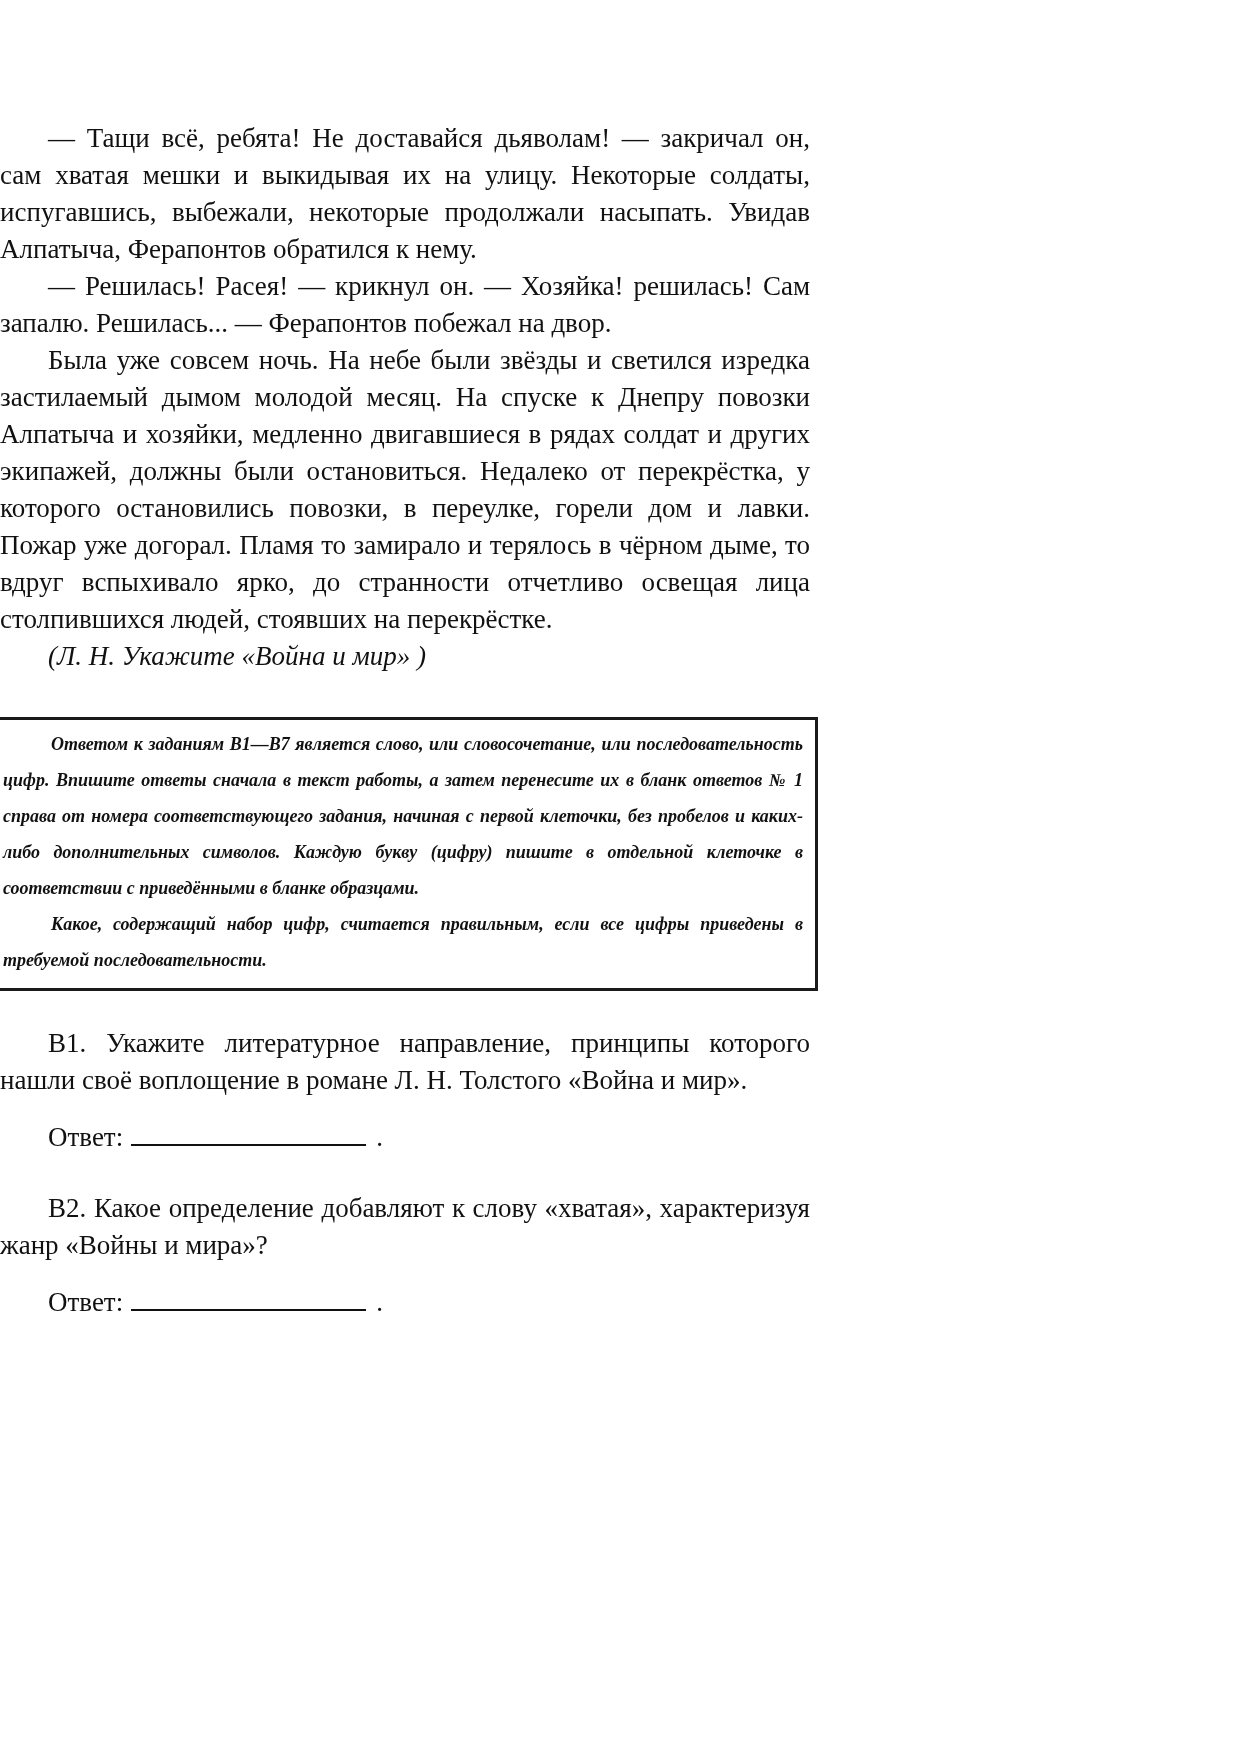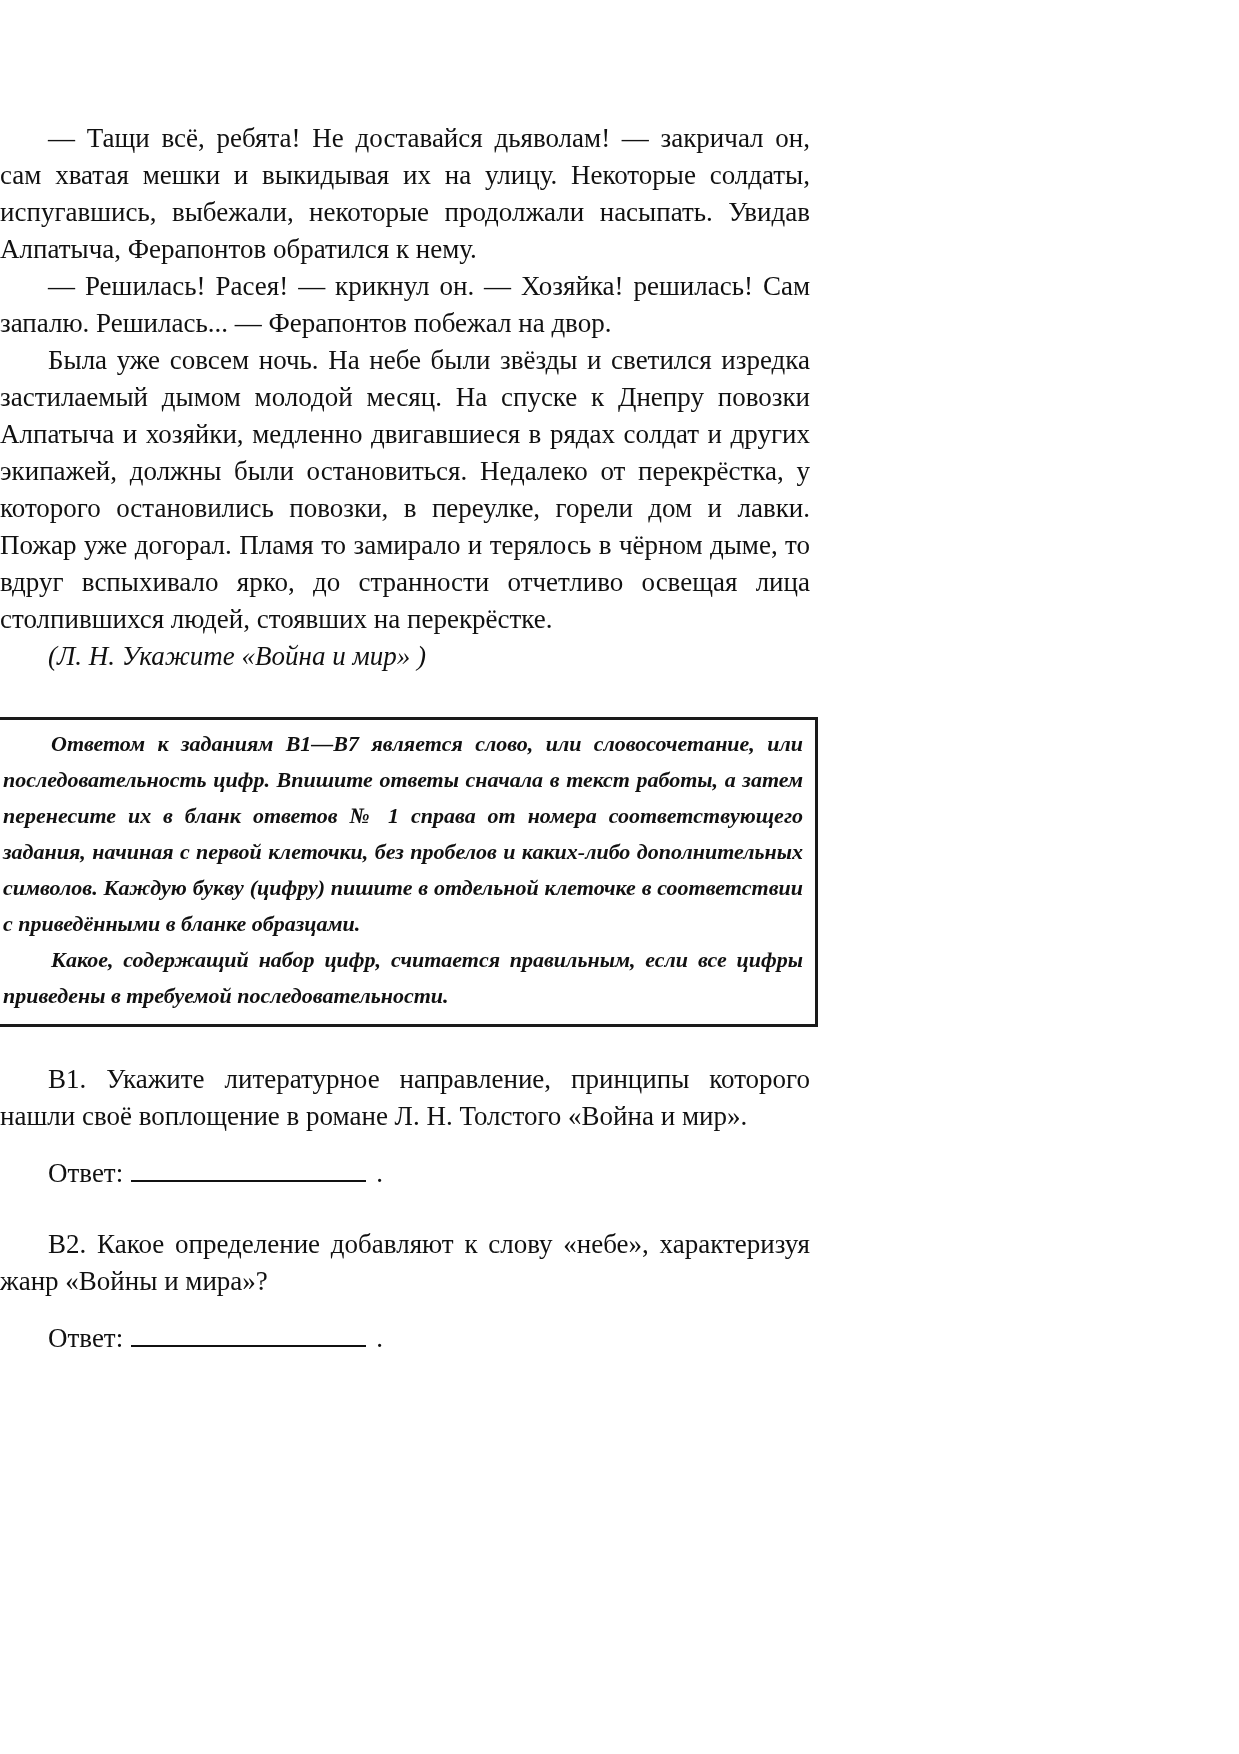--- a/index.html
+++ b/index.html
@@ -40,21 +40,21 @@
     width: 828px;
     border: 3px solid #1a1a1a;
     padding: 6px 12px 10px 10px;
   }
   .instruction-box p {
     margin: 0;
     text-indent: 48px;
     text-align: justify;
     font-weight: bold;
     font-style: italic;
-    font-size: 22px;
+    font-size: 18px;
     line-height: 36px;
   }
   .task {
     margin-top: 34px;
   }
   .task p.task-text {
     margin: 0;
     text-indent: 48px;
     text-align: justify;
   }
@@ -100,20 +100,20 @@
       <span>Укажите литературное направление, принципы которого нашли своё воплощение в романе Л. Н. Толстого «Война и мир».</span>
     </p>
     <div class="answer-row">
       <span class="answer-label">Ответ:</span><span class="answer-line"></span><span>.</span>
     </div>
   </div>
 
   <div class="task">
     <p class="task-text">
       <span class="task-label">В2.</span>
-      <span>Какое определение добавляют к слову «небе», характеризуя жанр «Войны и мира»?</span>
+      <span>Какое определение добавляют к слову «хватая», характеризуя жанр «Войны и мира»?</span>
     </p>
     <div class="answer-row">
       <span class="answer-label">Ответ:</span><span class="answer-line"></span><span>.</span>
     </div>
   </div>
 
 </div>
 
 </body></html>

